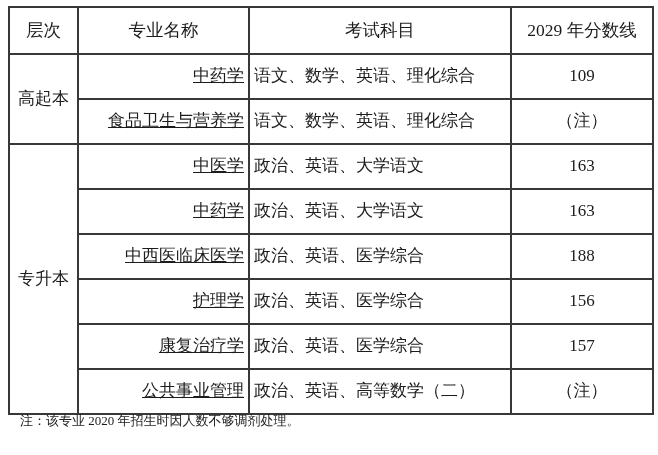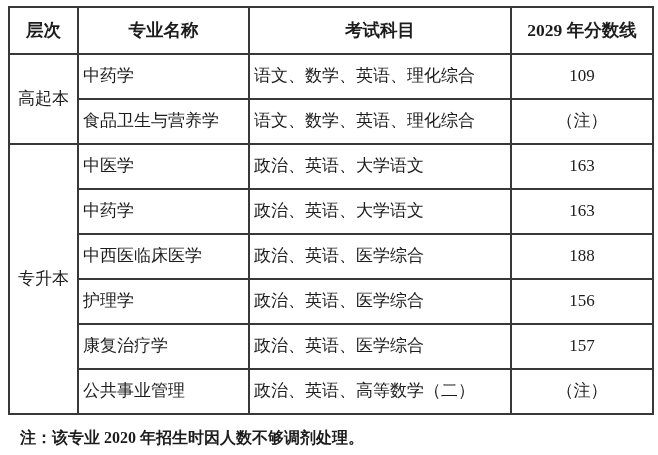--- a/index.html
+++ b/index.html
@@ -37,51 +37,51 @@
     border: 2px solid #383838;
     padding: 0 4px;
     font-size: 17px;
     line-height: 1.2;
     background: #ffffff;
     overflow: hidden;
     white-space: nowrap;
   }
   table.score-table th {
     height: 45px;
-    font-weight: bold;
+    font-weight: normal;
     text-align: center;
     font-size: 17.5px;
   }
   table.score-table td {
     height: 43px;
     font-weight: normal;
   }
   td.cell-level {
     text-align: center;
     vertical-align: middle;
   }
   td.cell-major {
-    text-align: left;
+    text-align: right;
+    text-decoration: underline;
   }
   td.cell-subject {
     text-align: left;
     padding-left: 13px;
     border-radius: 19px;
   }
   td.cell-score {
     text-align: center;
   }
   .note {
     position: absolute;
     left: 20px;
-    top: 428px;
-    font-size: 16px;
+    top: 412px;
+    font-size: 13px;
     color: #1c1c1c;
     white-space: nowrap;
-    font-weight: bold;
   }
 </style>
 </head>
 <body>
 
 <div class="page">
 
   <table class="score-table">
     <colgroup>
       <col class="c-level">

